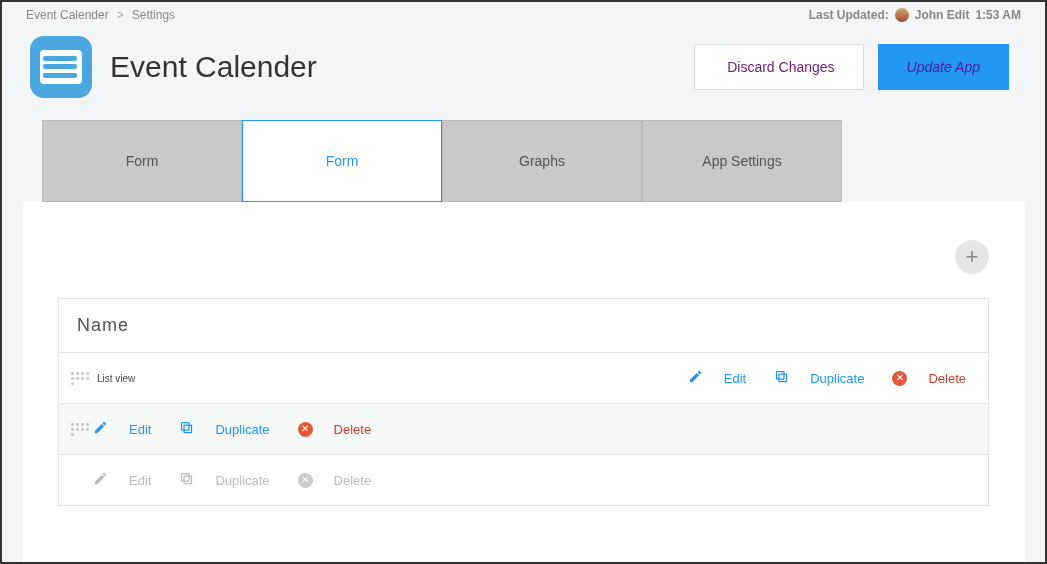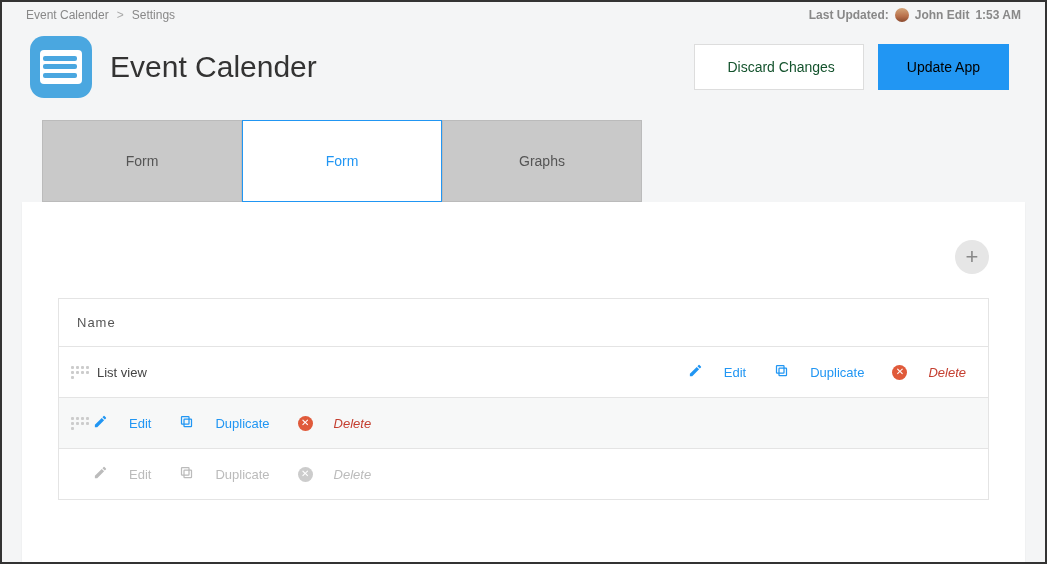--- a/index.html
+++ b/index.html
@@ -12,43 +12,43 @@
     .avatar { width: 14px; height: 14px; border-radius: 50%; background: linear-gradient(180deg,#d4a57a 0%,#b86f4a 60%,#8a4a2e 100%); display:inline-block; }
     .header { display: flex; justify-content: space-between; align-items: center; padding: 6px 36px 12px 28px; }
     .header-left { display: flex; align-items: center; gap: 18px; }
     .app-icon { width: 62px; height: 62px; border-radius: 14px; background: #4aa7e0; display:flex; align-items:center; justify-content:center; }
     .app-icon-inner { width: 42px; height: 34px; background:#fff; border-radius:4px; display:flex; flex-direction:column; justify-content:space-around; padding:4px 5px; }
     .app-icon-inner .row { height:5px; background:#4aa7e0; border-radius:2px; position:relative; }
     .app-icon-inner .row::before { content:''; position:absolute; left:-2px; top:0; width:5px; height:5px; background:#4aa7e0; border-radius:2px; }
     .app-title { font-size: 30px; font-weight: 300; color: #333; }
     .header-actions { display: flex; gap: 14px; }
     .btn { font-size: 14px; padding: 14px 28px; border: 1px solid #ddd; background:#fff; cursor:pointer; }
-    .btn-primary { background: #2196f3; color:#000000; border-color:#2196f3; }
-    .btn-link { color:#14532d; background:#fff;padding-left:32px; }
+    .btn-primary { background: #2196f3; color:#4c1d95; border-color:#2196f3;font-style:italic; }
+    .btn-link { color:#701a75; background:#fff;padding-left:32px; }
     .tabs { display:flex; margin: 10px 40px 0 40px; }
     .tab { flex:0 0 200px; text-align:center; padding: 32px 0; font-size:14px; color:#555; background:#c9c9c9; border:1px solid #bbb; cursor:pointer; }
     .tab.active { background:#fff; color:#2196f3; border-color:#2196f3; }
     .panel { background:#fff; margin:0 20px 20px 20px; padding: 20px 36px 30px 36px; min-height: 360px; box-shadow: 0 1px 2px rgba(0,0,0,0.05); }
     .add-row { display:flex; justify-content:flex-end; padding: 18px 0 24px 0; }
     .add-btn { width:34px; height:34px; border-radius:50%; background:#e6e6e6; color:#888; font-size:22px; display:flex; align-items:center; justify-content:center; cursor:pointer; border:none; }
     .table { border:1px solid #e4e4e4; }
-    .thead { display:flex; padding: 16px 18px; font-size:13px; color:#555; letter-spacing:1px; border-bottom:1px solid #e4e4e4; }
+    .thead { display:flex; padding: 16px 18px; font-size:18px; color:#555; letter-spacing:1px; border-bottom:1px solid #e4e4e4; }
     .thead .col-name { flex:1; }
     .trow { display:flex; align-items:center; padding: 16px 12px; border-bottom:1px solid #e4e4e4; background:#f7f8f8; }
     .trow:nth-child(odd) { background:#fff; }
     .trow:last-child { border-bottom:none; }
     .drag { width:18px; display:flex; flex-wrap:wrap; gap:2px; margin-right:4px; cursor:grab; }
     .drag span { width:3px; height:3px; background:#ccc; border-radius:1px; display:block; }
     .drag.hidden { visibility:hidden; }
-    .row-name { flex:1; font-size:13px; color:#444; padding-left:4px; }
+    .row-name { flex:1; font-size:10px; color:#444; padding-left:4px; }
     .row-actions { display:flex; gap:28px; align-items:center; padding-right:10px; }
     .action { display:flex; align-items:center; gap:21px; font-size:13px; cursor:pointer; }
     .action.edit .icon, .action.dup .icon { color:#2196f3; }
     .action.edit .lbl, .action.dup .lbl { color:#2196f3; }
-    .action.del .lbl { color:#c43e2f;font-style:italic; }
+    .action.del .lbl { color:#c43e2f; }
     .action.disabled { cursor:default; }
     .action.disabled .icon, .action.disabled .lbl { color:#bbb !important; }
     .icon-svg { width:15px; height:15px; flex:0 0 15px; }
     .del-circle { width:15px; height:15px; border-radius:50%; background:#e05a3a; color:#fff; display:flex; align-items:center; justify-content:center; font-size:10px; line-height:1; }
     .action.disabled .del-circle { background:#ccc; }
   </style>
 </head>
 <body>
 
 <div class="topbar">
@@ -79,20 +79,21 @@
   <div class="header-actions">
     <button class="btn btn-link">Discard Changes</button>
     <button class="btn btn-primary">Update App</button>
   </div>
 </div>
 
 <div class="tabs">
   <div class="tab">Form</div>
   <div class="tab active">Form</div>
   <div class="tab">Graphs</div>
+  <div class="tab">App Settings</div>
 </div>
 
 <div class="panel">
   <div class="add-row">
     <button class="add-btn">+</button>
   </div>
 
   <div class="table">
     <div class="thead">
       <div class="col-name">Name</div>

